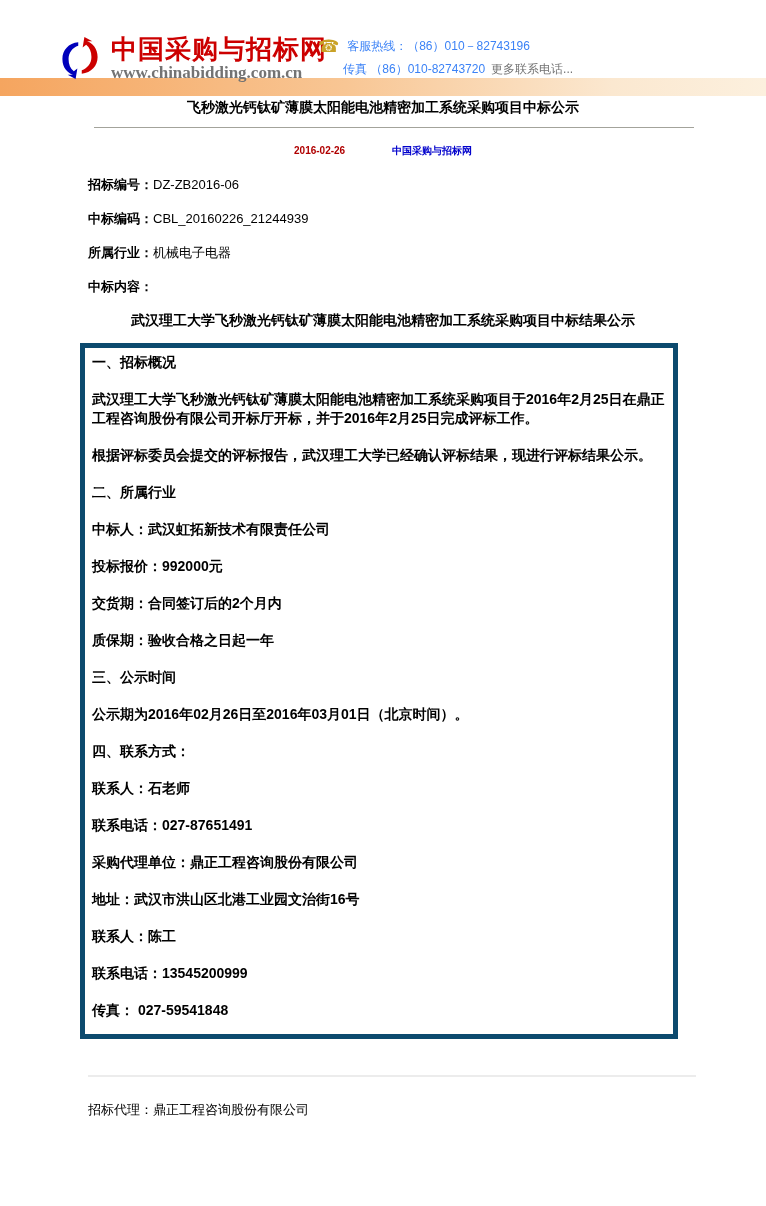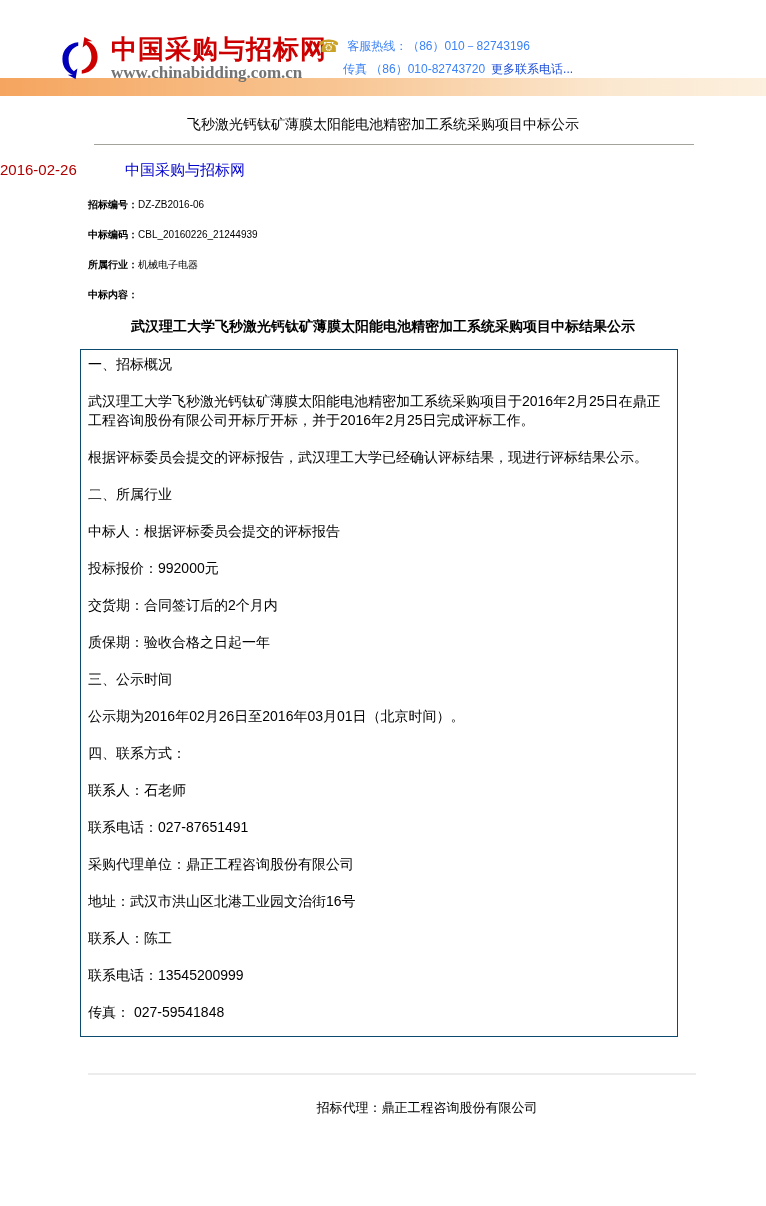--- a/index.html
+++ b/index.html
@@ -27,67 +27,68 @@
   .logo-url {
     color: #737373; font-weight: bold; font-size: 17px; margin-top: 2px;
     font-family: "Liberation Serif", "DejaVu Serif", serif;
   }
 
   .contact { position: absolute; left: 318px; top: 38px; font-size: 12px; }
   .contact-row { display: flex; align-items: center; margin-bottom: 6px; }
   .phone-glyph { color: #c9a227; font-size: 17px; margin-right: 8px; line-height: 1; }
   .phone-spacer { width: 25px; display: inline-block; }
   .contact-text { color: #3b82f6; }
-  .more-link { color: #1d4ed8; margin-left: 6px; cursor: pointer; text-decoration: none; }
+  .more-link { color: #737373; margin-left: 6px; cursor: pointer; text-decoration: none; }
 
   .orange-bar {
     height: 18px;
     background: linear-gradient(to right, #f5a55f 0%, #f8c694 45%, #fbe8d0 80%, #fcf0de 100%);
   }
 
   
   .article-title {
-    margin-top: 20px; text-align: center;
-    font-size: 14px; font-weight: normal; color: #000000;
+    margin-top: 3px; text-align: center;
+    font-size: 14px; font-weight: bold; color: #000000;
   }
   .title-divider {
     height: 1px; background: #a3a39b;
     margin: 10px 72px 0 94px;
   }
-  .dateline { text-align: left; margin-top: 16px; font-size: 15px; font-weight: normal; }
+  .dateline { text-align: center; margin-top: 16px; font-size: 10px; font-weight: bold; }
   .pub-date { color: #b00000; }
   .source-link { color: #0000cc; margin-left: 44px; cursor: pointer; }
 
-  .meta { margin: 18px 0 0 88px; font-size: 10px; }
+  .meta { margin: 18px 0 0 88px; font-size: 13px; }
   .meta p { margin-bottom: 16px; }
   .meta b { font-weight: bold; }
   .meta span { font-family: "Liberation Sans", "DejaVu Sans", sans-serif; }
 
   .subtitle {
     text-align: center; font-size: 14px; font-weight: bold;
     margin-top: 0;
   }
 
   .content-box {
     margin: 13px 0 0 80px;
     width: 598px;
-    border: 1px solid #0c4a6e;
+    border: 5px solid #0c4a6e;
     padding: 5px 8px 14px 7px;
     font-size: 14px;
+    font-weight: bold;
   }
   .content-box p { line-height: 19px; margin-bottom: 18px; }
   .content-box p:last-child { margin-bottom: 0; }
 
   
   .footer { margin-top: 36px; }
   .footer-divider {
     height: 2px; background: #ececec;
     margin: 0 70px 0 88px;
   }
-  .footer-lines { margin: 24px 0 22px 88px; font-size: 13px; text-align: center; }
+  .footer-lines { margin: 24px 0 22px 88px; font-size: 13px; }
   .footer-lines p { margin-bottom: 15px; }
 </style>
 </head>
 <body>
 
 <div class="topbar">
   <div class="logo-wrap">
     <svg class="logo-mark" viewBox="0 0 100 100" xmlns="http://www.w3.org/2000/svg">
       <path fill="#0000bb" d="M46 14 C24 16 10 32 10 52 C10 72 22 84 34 88 L22 88 L40 98 L44 74 L36 80 C28 74 24 64 24 52 C24 38 33 26 46 22 Z"></path>
       <path fill="#cc0000" d="M54 86 C76 84 90 68 90 48 C90 28 78 16 66 12 L78 12 L60 2 L56 26 L64 20 C72 26 76 36 76 48 C76 62 67 74 54 78 Z"></path>
@@ -128,21 +129,21 @@
   <p><b>中标内容：</b><span></span></p>
 </div>
 
 <h2 class="subtitle">武汉理工大学飞秒激光钙钛矿薄膜太阳能电池精密加工系统采购项目中标结果公示</h2>
 
 <div class="content-box">
   <p>一、招标概况</p>
   <p>武汉理工大学飞秒激光钙钛矿薄膜太阳能电池精密加工系统采购项目于2016年2月25日在鼎正工程咨询股份有限公司开标厅开标，并于2016年2月25日完成评标工作。</p>
   <p>根据评标委员会提交的评标报告，武汉理工大学已经确认评标结果，现进行评标结果公示。</p>
   <p>二、所属行业</p>
-  <p>中标人：根据评标委员会提交的评标报告</p>
+  <p>中标人：武汉虹拓新技术有限责任公司</p>
   <p>投标报价：992000元</p>
   <p>交货期：合同签订后的2个月内</p>
   <p>质保期：验收合格之日起一年</p>
   <p>三、公示时间</p>
   <p>公示期为2016年02月26日至2016年03月01日（北京时间）。</p>
   <p>四、联系方式：</p>
   <p>联系人：石老师</p>
   <p>联系电话：027-87651491</p>
   <p>采购代理单位：鼎正工程咨询股份有限公司</p>
   <p>地址：武汉市洪山区北港工业园文治街16号</p>

